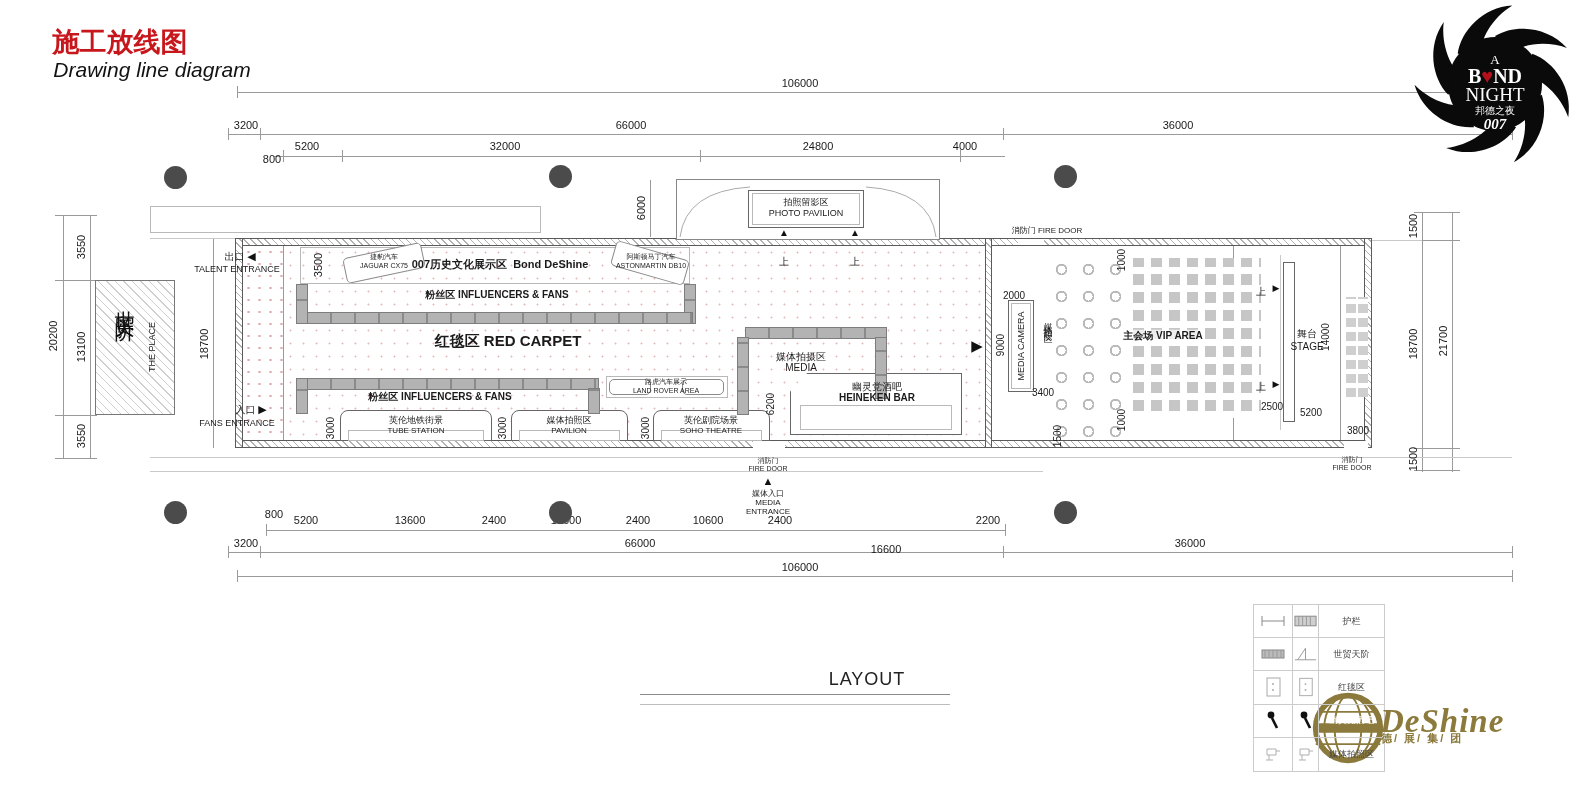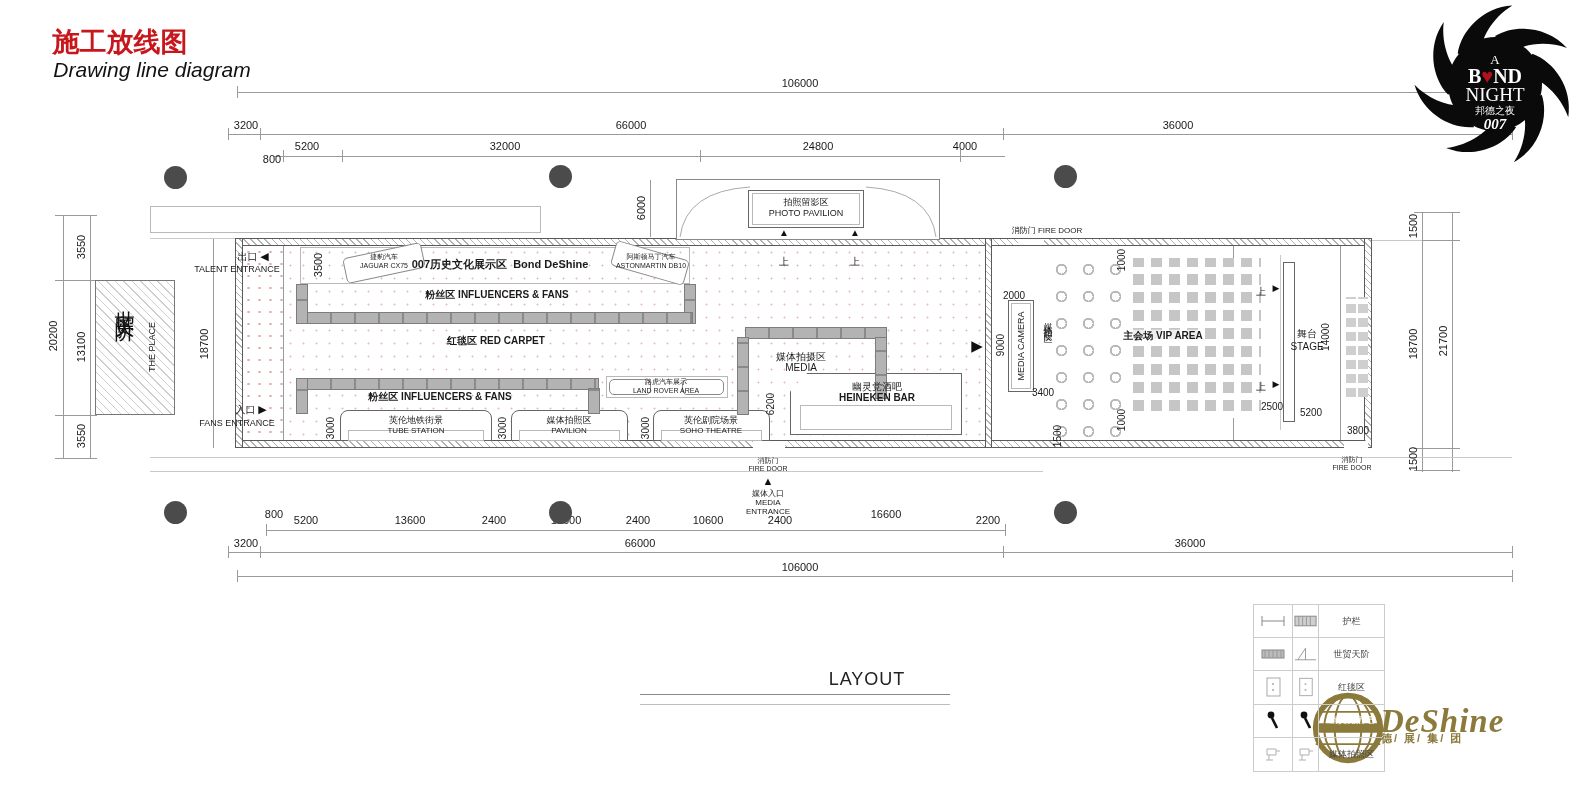--- a/index.html
+++ b/index.html
@@ -193,21 +193,21 @@
   </div>
   <div class="vlbl" style="left:318px;top:265px">3500</div>
 
   <div class="lbl bold f10" style="left:497px;top:295px">
     <span>粉丝区</span>
     <span>INFLUENCERS &amp; FANS</span>
   </div>
   <div class="vbar" style="left:296px;top:284px;width:10px;height:38px"></div>
   <div class="vbar" style="left:684px;top:284px;width:10px;height:38px"></div>
   <div class="bar" style="left:307px;top:312px;width:384px;height:10px"></div>
-  <div class="lbl bold" style="left:496px;top:341px;font-size:10px">
+  <div class="lbl bold" style="left:508px;top:341px;font-size:15px">
     <span>红毯区</span>
     <span>RED CARPET</span>
   </div>
   <div class="bar" style="left:307px;top:378px;width:290px;height:10px"></div>
   <div class="vbar" style="left:296px;top:378px;width:10px;height:34px"></div>
   <div class="vbar" style="left:588px;top:388px;width:10px;height:24px"></div>
   <div class="lbl bold f10" style="left:440px;top:397px">
     <span>粉丝区</span>
     <span>INFLUENCERS &amp; FANS</span>
   </div>
@@ -281,21 +281,21 @@
     <span>舞台</span><br>
     <span>STAGE</span>
   </div>
   <div class="vlbl f10" style="left:1325px;top:337px">14000</div>
   <div class="lbl f10" style="left:1272px;top:407px">2500</div>
   <div class="lbl f10" style="left:1311px;top:413px">5200</div>
   <div class="seatcol" style="left:1346px;top:297px;height:100px"></div>
   <div class="seatcol" style="left:1358px;top:297px;height:100px"></div>
   <div class="lbl f10" style="left:1358px;top:431px">3800</div>
 
-  <div class="lbl f10" style="left:253px;top:257px">
+  <div class="lbl f10" style="left:240px;top:257px">
     <span>出口</span>
     <span class="arrow" style="position:static;transform:none;font-size:11px">◀</span>
   </div>
   <div class="lbl f9" style="left:237px;top:270px">TALENT ENTRANCE</div>
   <div class="lbl f10" style="left:251px;top:410px">
     <span>入口</span>
     <span class="arrow" style="position:static;transform:none;font-size:11px">▶</span>
   </div>
   <div class="lbl f9" style="left:237px;top:424px">FANS ENTRANCE</div>
 
@@ -315,21 +315,21 @@
   <div class="vline" style="left:266px;top:524px;height:12px"></div>
   <div class="vline" style="left:1005px;top:524px;height:12px"></div>
   <div class="lbl" style="left:274px;top:515px">800</div>
   <div class="lbl" style="left:306px;top:521px">5200</div>
   <div class="lbl" style="left:410px;top:521px">13600</div>
   <div class="lbl" style="left:494px;top:521px">2400</div>
   <div class="lbl" style="left:566px;top:521px">10600</div>
   <div class="lbl" style="left:638px;top:521px">2400</div>
   <div class="lbl" style="left:708px;top:521px">10600</div>
   <div class="lbl" style="left:780px;top:521px">2400</div>
-  <div class="lbl" style="left:886px;top:515px">16600</div>
+  <div class="lbl" style="left:886px;top:550px">16600</div>
   <div class="lbl" style="left:988px;top:521px">2200</div>
 
   <div class="hline" style="left:228px;top:552px;width:1284px"></div>
   <div class="vline" style="left:228px;top:546px;height:12px"></div>
   <div class="vline" style="left:260px;top:546px;height:12px"></div>
   <div class="vline" style="left:1003px;top:546px;height:12px"></div>
   <div class="vline" style="left:1512px;top:546px;height:12px"></div>
   <div class="lbl" style="left:246px;top:544px">3200</div>
   <div class="lbl" style="left:640px;top:544px">66000</div>
   <div class="lbl" style="left:1190px;top:544px">36000</div>

